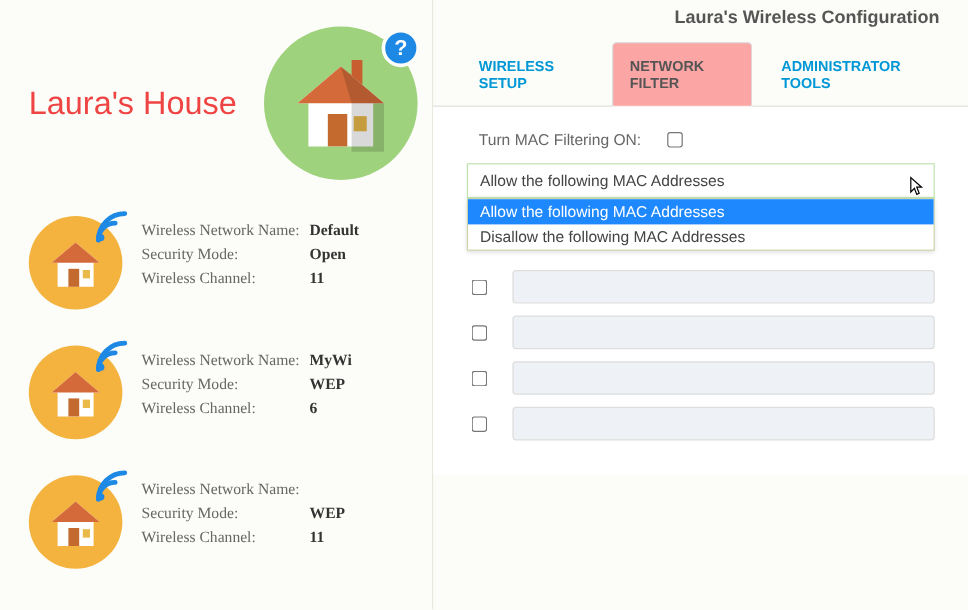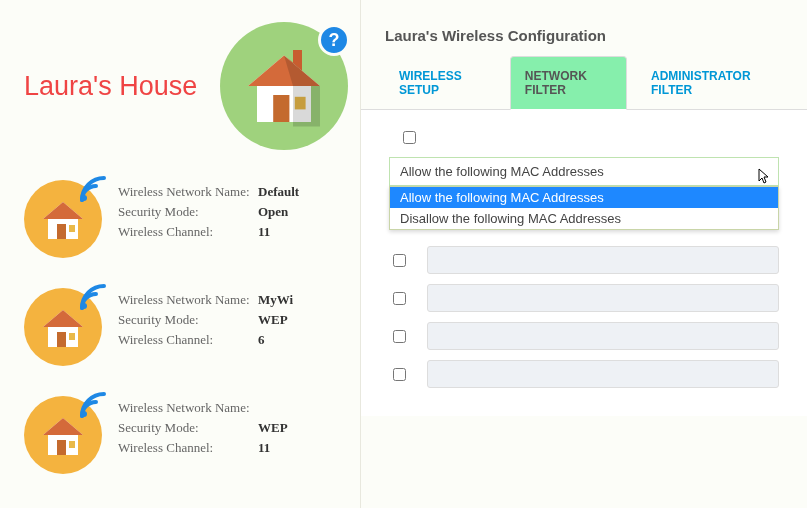--- a/index.html
+++ b/index.html
@@ -94,41 +94,42 @@
     width: 140px;
     color: #666;
   }
   .info-value {
     font-weight: bold;
     color: #333;
     text-align: center;
   }
   
   .panel-title {
-    padding: 27px 24px 12px 24px;
+    padding: 6px 24px 12px 24px;
     font-size: 15px;
     font-weight: bold;
     color: #555;
+    text-align: right;
   }
   .tabs {
     display: flex;
     padding: 0 24px;
     border-bottom: 1px solid #ddd;
     gap: 10px;
     align-items: center;
   }
   .tab {
     padding: 12px 14px;
     color: #0097d6;
     font-weight: bold;
     font-size: 12px;
     cursor: pointer;
   }
   .tab.active {
-    background: #86efac;
+    background: #fca5a5;
     color: #555;
     border: 1px solid #ddd;
     border-bottom: 1px solid #fff;
     margin-bottom: -1px;
     border-radius: 4px 4px 0 0;
   }
   .tab-body {
     padding: 18px 28px;
     background: #fff;
   }
@@ -309,24 +310,25 @@
     </div>
       </div>
     </div>
 </div>
 
 <div class="right">
   <div class="panel-title">Laura's Wireless Configuration</div>
   <div class="tabs">
     <div class="tab">WIRELESS SETUP</div>
     <div class="tab active">NETWORK FILTER</div>
-    <div class="tab">ADMINISTRATOR FILTER</div>
+    <div class="tab">ADMINISTRATOR TOOLS</div>
   </div>
   <div class="tab-body">
     <div class="mac-toggle">
+      <span>Turn MAC Filtering ON:</span>
       <input type="checkbox" style="">
     </div>
 
     <div class="select-wrap">
       <div class="select-display">Allow the following MAC Addresses</div>
       <span class="cursor">
         <svg width="16" height="20" viewBox="0 0 16 20">
           <path d="M4 2 L4 14 L7 11 L9 16 L11 15 L9 10 L13 10 Z" fill="#fff" stroke="#000" stroke-width="1"></path>
         </svg>
       </span>

